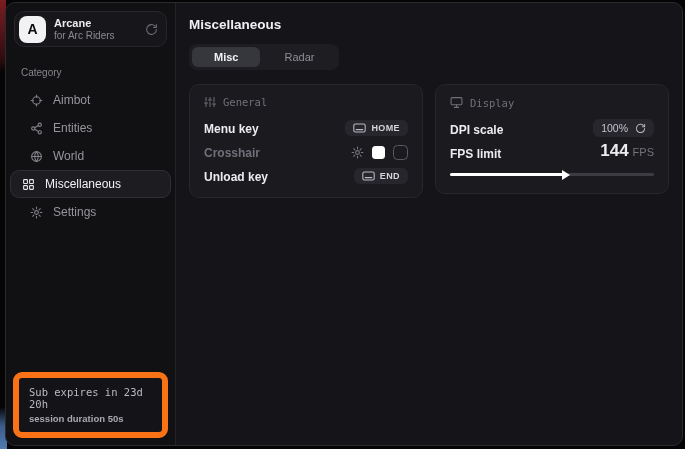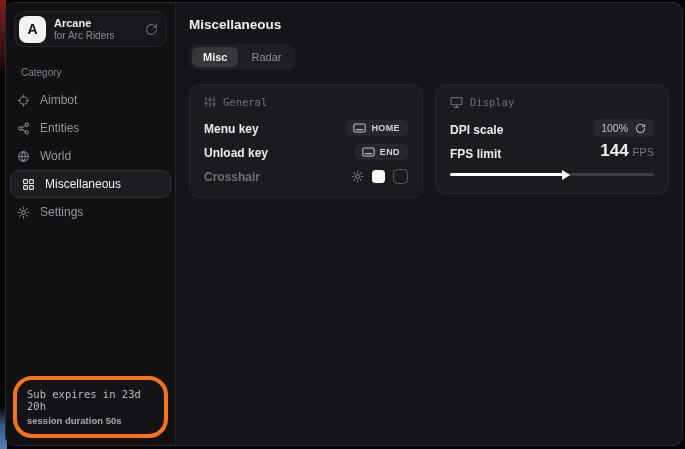--- a/index.html
+++ b/index.html
@@ -22,42 +22,42 @@
   .avatar { width:27px; height:27px; background:#f2f2f4; color:#0c0c0e; border-radius:8px;
     font-weight:bold; font-size:14px; display:flex; align-items:center; justify-content:center; }
   .user-meta { flex:1; line-height:1.15; }
   .user-title { color:#ececf0; font-size:11px; font-weight:bold; }
   .user-sub { color:#8a8a92; font-size:10px; }
   .icon { display:inline-flex; align-items:center; justify-content:center; }
   .icon svg { display:block; }
   .sync-btn { color:#6c6c74; cursor:pointer; }
   .cat-label { color:#85858d; font-size:10px; margin:12px 0 8px 15px; }
   .nav { display:flex; flex-direction:column; }
-  .nav-item { height:28px; display:flex; align-items:center; gap:10px; padding-left:11px;
+  .nav-item { height:28px; display:flex; align-items:center; gap:10px; padding-left:24px;
     color:#96969e; font-size:12px; cursor:pointer; }
   .nav-item .icon { color:#81818a; }
   .nav-item.selected { background:#1c1c21; border:1px solid #2e2e35; border-radius:9px;
     margin:0 4px; padding-left:11px; color:#f2f2f5; }
   .nav-item.selected .icon { color:#e8e8ec; }
-  .sidebar-footer { margin:auto 7px 7px 7px; background:#141418; border:4px solid #f97316;
-    border-radius:19px; padding:8px 10px; }
+  .sidebar-footer { margin:auto 7px 7px 7px; background:#141418; border:6px solid #f97316;
+    border-radius:9px; padding:8px 10px; }
   .sub-line1 { font-family:"DejaVu Sans Mono", monospace; color:#b9b9c1; font-size:10.5px; }
   .sub-line2 { color:#a9a9b1; font-size:9.5px; font-weight:bold; margin-top:3px; }
 
   
   .main { flex:1; padding:14px 13px; }
   .page-title { color:#f0f0f4; font-size:13.5px; font-weight:bold; }
   .tabs { display:inline-flex; margin-top:12px; background:#1d1d22; border-radius:8px;
     padding:3px; gap:2px; }
-  .tab { font-size:11px; padding:4px 11px; border-radius:6px; color:#8e8e96; cursor:pointer; }
+  .tab { font-size:11px; padding:4px 22px; border-radius:6px; color:#8e8e96; cursor:pointer; }
   .tab.active { background:#36363d; color:#f2f2f5; font-weight:bold; }
   .cards { display:flex; gap:12px; margin-top:14px; align-items:flex-start; }
   .card { flex:1; background:#1a1a1f; border:1px solid #26262c; border-radius:10px;
     padding:11px 14px 13px 14px; }
-  .card-head { display:flex; align-items:flex-start; gap:7px; color:#70707a;
+  .card-head { display:flex; align-items:flex-end; gap:7px; color:#70707a;
     font-family:"DejaVu Sans Mono", monospace; font-size:10.5px; margin-bottom:4px; }
   .row { display:flex; align-items:flex-end; justify-content:space-between; height:24px; }
   .row-label { color:#ececf0; font-size:12px; font-weight:bold; }
   .row-label.dim { color:#70707a; }
   .keybtn { display:inline-flex; align-items:center; gap:5px; background:#26262c;
     border:none; border-radius:6px; padding:3px 8px; color:#d4d4da; font-size:9px;
     font-weight:bold; letter-spacing:.4px; cursor:pointer; font-family:inherit; }
   .keybtn .icon { color:#b9b9c1; }
   .ctrl-group { display:flex; align-items:center; gap:8px; }
   .gear-dim { color:#77777f; cursor:pointer; }
@@ -203,44 +203,44 @@
                 <svg width="13" height="10" viewBox="0 0 24 18" fill="none" stroke="currentColor" stroke-width="2" stroke-linecap="round">
                     <rect x="1.5" y="1.5" width="21" height="15" rx="3"></rect>
                     <line x1="6" y1="12" x2="18" y2="12"></line>
                   </svg>
               </span>
               <span>HOME</span>
             </button>
           </div>
 
           <div class="row">
+            <span class="row-label dim">Crosshair</span>
+            <span class="ctrl-group">
+              <span class="icon gear-dim">
+                <svg width="13" height="13" viewBox="0 0 24 24" fill="none" stroke="currentColor" stroke-width="2" stroke-linecap="round">
+                    <circle cx="12" cy="12" r="3.5"></circle>
+                    <path d="M12 2v3M12 19v3M2 12h3M19 12h3M5 5l2.1 2.1M16.9 16.9L19 19M19 5l-2.1 2.1M7.1 16.9L5 19"></path>
+                  </svg>
+              </span>
+              <span class="swatch" style="background-color: rgb(255, 255, 255);"></span>
+              <span class="checkbox"></span>
+            </span>
+          </div>
+
+          <div class="row">
             <span class="row-label">Unload key</span>
             <button class="keybtn">
               <span class="icon">
                 <svg width="13" height="10" viewBox="0 0 24 18" fill="none" stroke="currentColor" stroke-width="2" stroke-linecap="round">
                     <rect x="1.5" y="1.5" width="21" height="15" rx="3"></rect>
                     <line x1="6" y1="12" x2="18" y2="12"></line>
                   </svg>
               </span>
               <span>END</span>
             </button>
-          </div>
-
-          <div class="row">
-            <span class="row-label dim">Crosshair</span>
-            <span class="ctrl-group">
-              <span class="icon gear-dim">
-                <svg width="13" height="13" viewBox="0 0 24 24" fill="none" stroke="currentColor" stroke-width="2" stroke-linecap="round">
-                    <circle cx="12" cy="12" r="3.5"></circle>
-                    <path d="M12 2v3M12 19v3M2 12h3M19 12h3M5 5l2.1 2.1M16.9 16.9L19 19M19 5l-2.1 2.1M7.1 16.9L5 19"></path>
-                  </svg>
-              </span>
-              <span class="swatch" style="background-color: rgb(255, 255, 255);"></span>
-              <span class="checkbox"></span>
-            </span>
           </div>
         </section>
 
         <section class="card">
           <div class="card-head">
             <span class="icon">
               <svg width="13" height="13" viewBox="0 0 24 24" fill="none" stroke="currentColor" stroke-width="2" stroke-linecap="round">
                   <rect x="2" y="3" width="20" height="13" rx="2"></rect>
                   <line x1="8" y1="21" x2="16" y2="21"></line>
                   <line x1="12" y1="16" x2="12" y2="21"></line>

